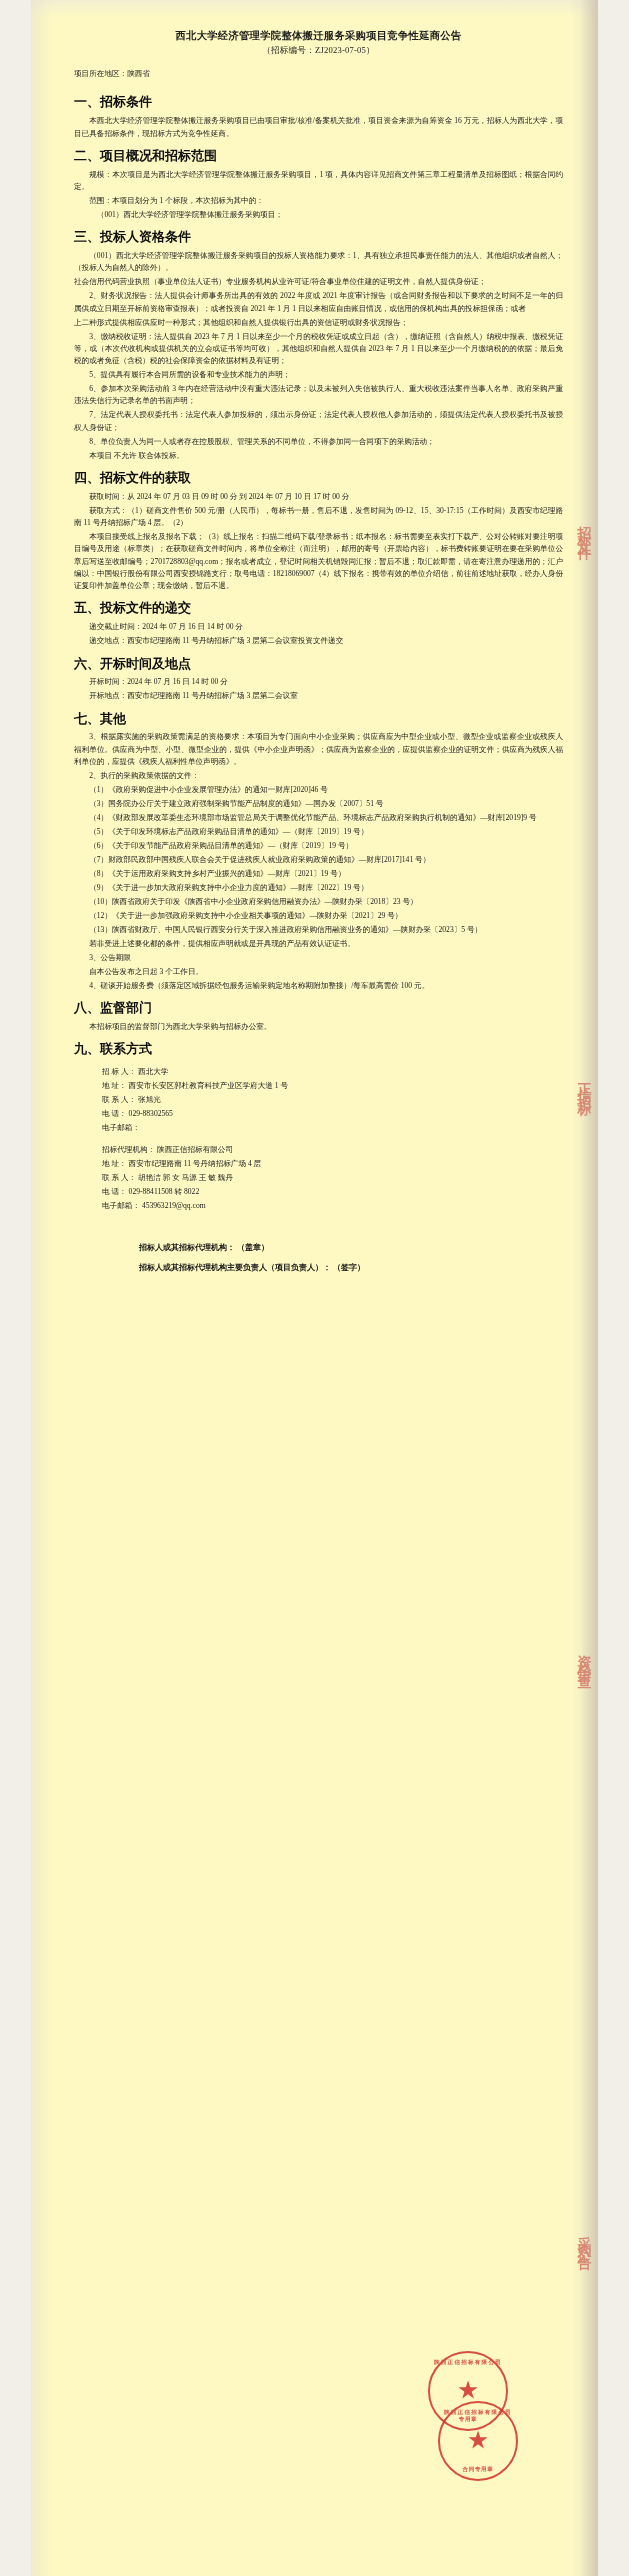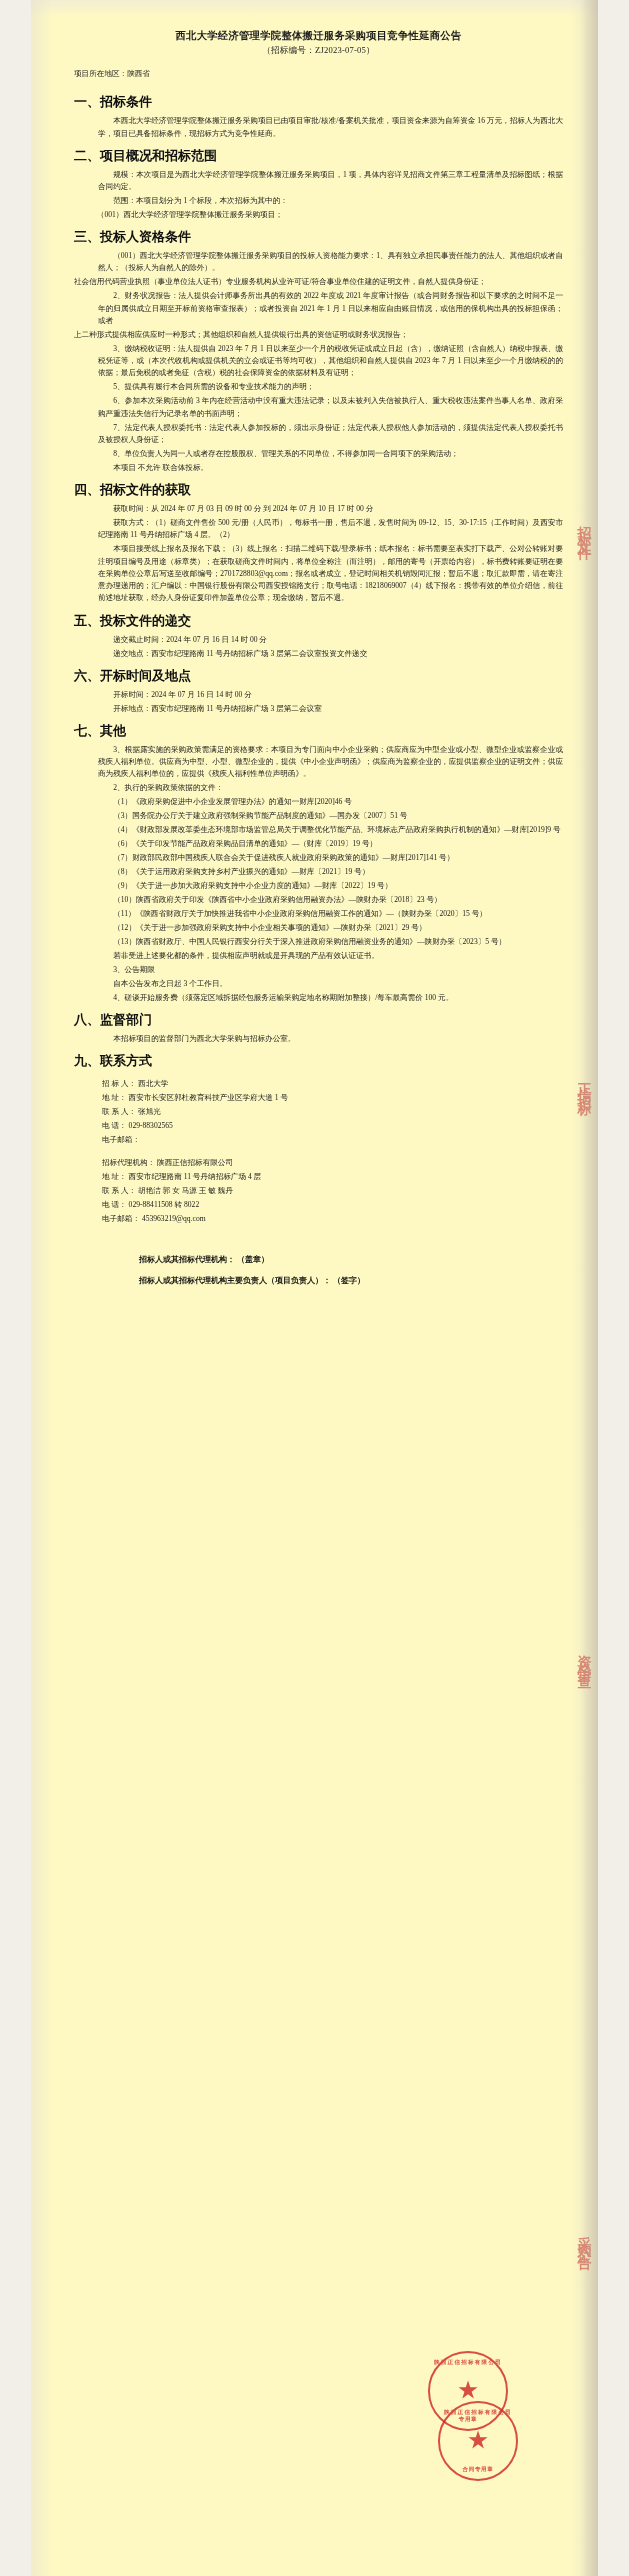--- a/index.html
+++ b/index.html
@@ -51,21 +51,20 @@
   }
   .line {
     font-size: 7.6px;
     line-height: 1.62;
     color: #1a1a1a;
     text-align: justify;
     margin: 0 0 1.7px 0;
   }
   .line.indent {
     text-indent: 2em;
-    margin-left: 24px;
   }
   .line.indent3 {
     text-indent: 3em;
   }
   .sec {
     font-size: 13px;
     font-weight: bold;
     line-height: 1.7;
     color: #111;
     margin: 5px 0 1.7px 0;
@@ -204,26 +203,26 @@
     <div class="sec">六、开标时间及地点</div>
     <div class="line indent">开标时间：2024 年 07 月 16 日 14 时 00 分</div>
     <div class="line indent">开标地点：西安市纪理路南 11 号丹纳招标广场 3 层第二会议室</div>
 
     <div class="sec">七、其他</div>
     <div class="line indent">3、根据露实施的采购政策需满足的资格要求：本项目为专门面向中小企业采购；供应商应为中型企业或小型、微型企业或监察企业或残疾人福利单位。供应商为中型、小型、微型企业的，提供《中小企业声明函》；供应商为监察企业的，应提供监察企业的证明文件；供应商为残疾人福利单位的，应提供《残疾人福利性单位声明函》。</div>
     <div class="line indent">2、执行的采购政策依据的文件：</div>
     <div class="line indent">（1）《政府采购促进中小企业发展管理办法》的通知一财库[2020]46 号</div>
     <div class="line indent">（3）国务院办公厅关于建立政府强制采购节能产品制度的通知》—国办发〔2007〕51 号</div>
     <div class="line indent">（4）《财政部发展改革委生态环境部市场监管总局关于调整优化节能产品、环境标志产品政府采购执行机制的通知》—财库[2019]9 号</div>
+    <div class="line indent">（5）《关于印发环境标志产品政府采购品目清单的通知》—（财库〔2019〕19 号）</div>
     <div class="line indent">（6）《关于印发节能产品政府采购品目清单的通知》—（财库〔2019〕19 号）</div>
     <div class="line indent">（7）财政部民政部中国残疾人联合会关于促进残疾人就业政府采购政策的通知》—财库[2017]141 号）</div>
     <div class="line indent">（8）《关于运用政府采购支持乡村产业振兴的通知》—财库〔2021〕19 号）</div>
     <div class="line indent">（9）《关于进一步加大政府采购支持中小企业力度的通知》—财库〔2022〕19 号）</div>
     <div class="line indent">（10）陕西省政府关于印发《陕西省中小企业政府采购信用融资办法》—陕财办采〔2018〕23 号）</div>
-    <div class="line indent">（11）《陕西省财政厅关于加快推进我省中小企业政府采购信用融资工作的通知》—（陕财办采〔2020〕15 号）</div>
     <div class="line indent">（12）《关于进一步加强政府采购支持中小企业相关事项的通知》—陕财办采〔2021〕29 号）</div>
     <div class="line indent">（13）陕西省财政厅、中国人民银行西安分行关于深入推进政府采购信用融资业务的通知》—陕财办采〔2023〕5 号）</div>
     <div class="line indent">若非受进上述要化都的条件，提供相应声明就或是开具现的产品有效认证证书。</div>
     <div class="line indent">3、公告期限</div>
     <div class="line indent">自本公告发布之日起 3 个工作日。</div>
     <div class="line indent">4、磋谈开始服务费（须落定区域拆据经包服务运输采购定地名称期附加整接）/每车最高需价 100 元。</div>
     <div class="line indent"></div>
     <div class="line indent"></div>
 
     <div class="sec">八、监督部门</div>

